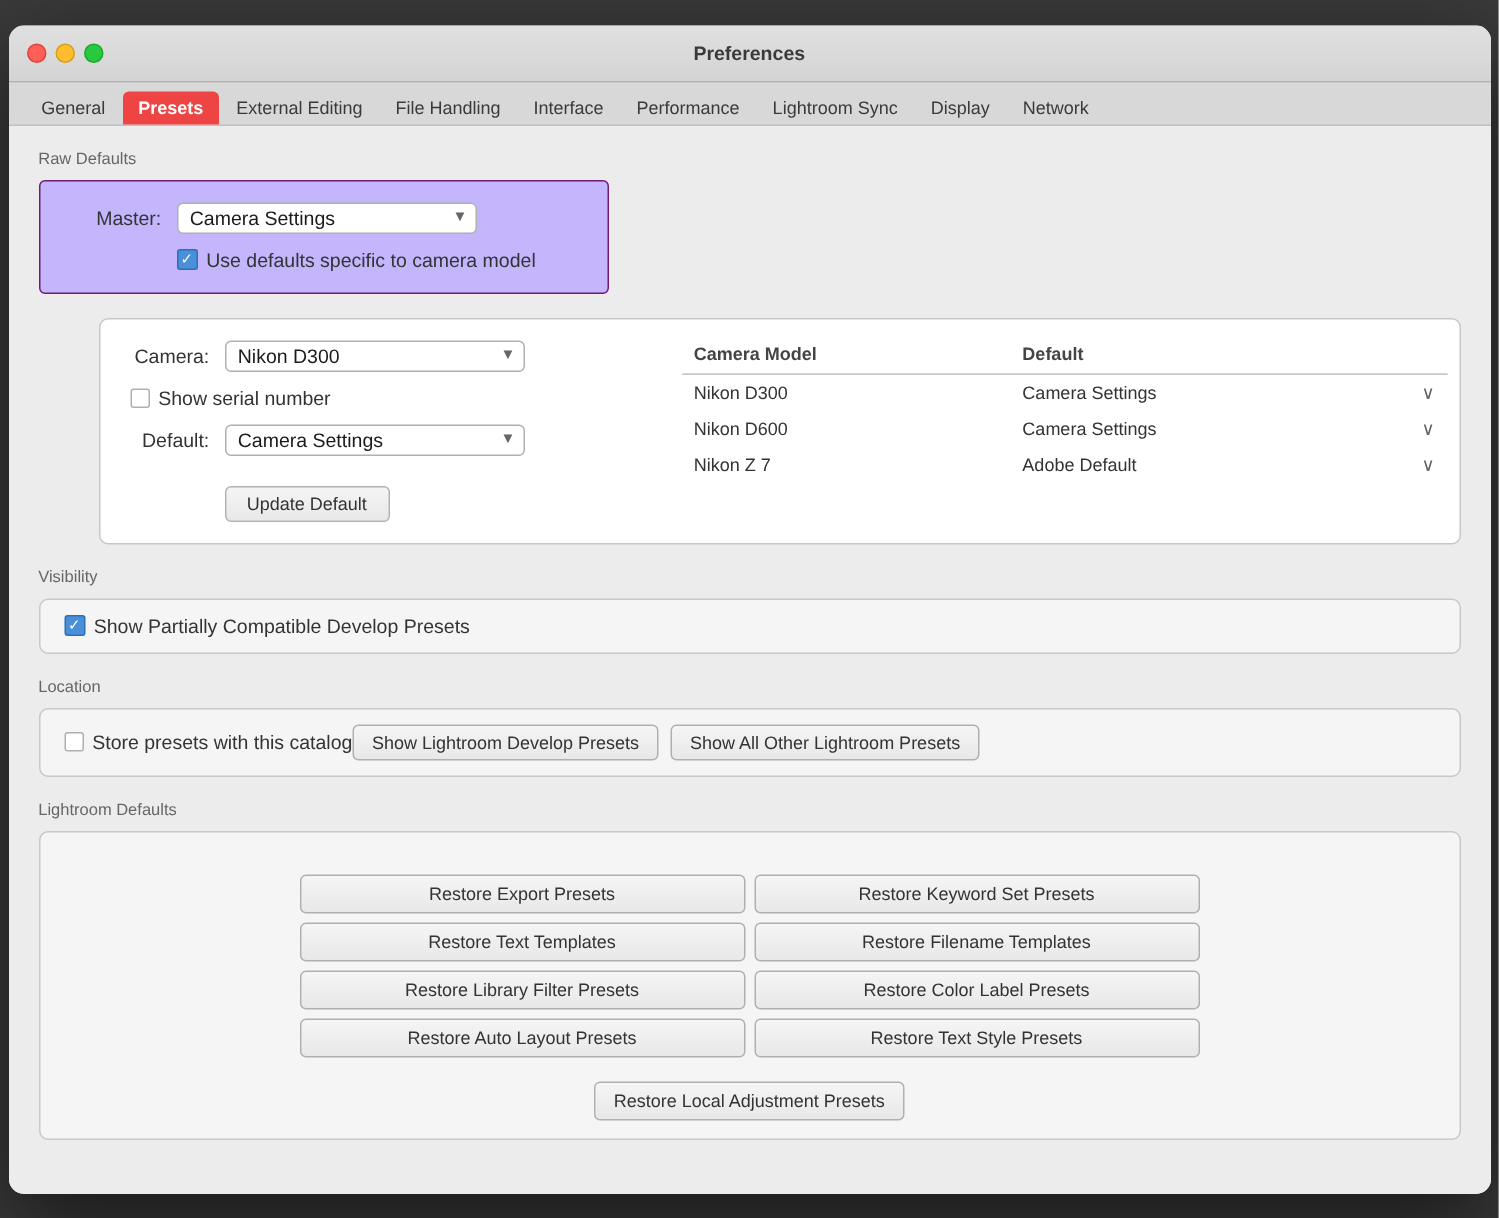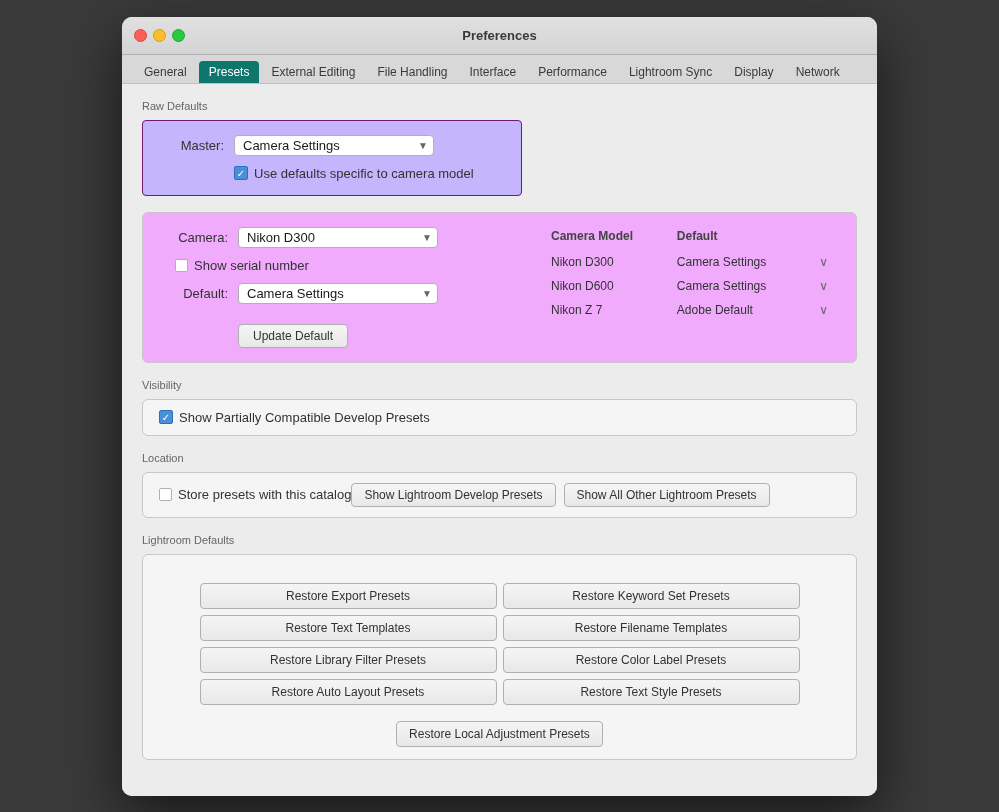--- a/index.html
+++ b/index.html
@@ -10,21 +10,21 @@
       justify-content: center;
       align-items: center;
       width: 999px;
       height: 812px;
       font-family: -apple-system, BlinkMacSystemFont, "Helvetica Neue", sans-serif;
       font-size: 13px;
       color: #1a1a1a;
     }
 
     .window {
-      width: 755px;
+      width: 988px;
       background: #ececec;
       border-radius: 10px;
       box-shadow: 0 20px 60px rgba(0,0,0,0.6);
       overflow: hidden;
     }
 
     .titlebar {
       background: linear-gradient(to bottom, #e0e0e0, #d4d4d4);
       height: 38px;
       display: flex;
@@ -72,23 +72,23 @@
       padding: 4px 10px;
       font-size: 12px;
       border-radius: 4px 4px 0 0;
       cursor: pointer;
       color: #3a3a3a;
       background: transparent;
       border: none;
     }
 
     .tab.active {
-      background: #0f766e;
+      background: #ef4444;
       color: white;
-      font-weight: 400;
+      font-weight: 700;
     }
 
     .content {
       padding: 16px 20px 20px;
       background: #ececec;
     }
 
     .section {
       margin-bottom: 16px;
     }
@@ -162,24 +162,25 @@
     }
 
     .checkbox-label {
       font-size: 13px;
       color: #333;
     }
 
     .camera-section {
       display: flex;
       gap: 20px;
-      padding: 14px 20px;
-      background: #f0abfc;
+      padding: 14px 8px;
+      background: #ffffff;
       border: 1px solid #c8c8c8;
       border-radius: 6px;
+      margin-left: 40px;
     }
 
     .camera-left {
       width: 360px;
     }
 
     .camera-right {
       flex: 1;
     }
 

